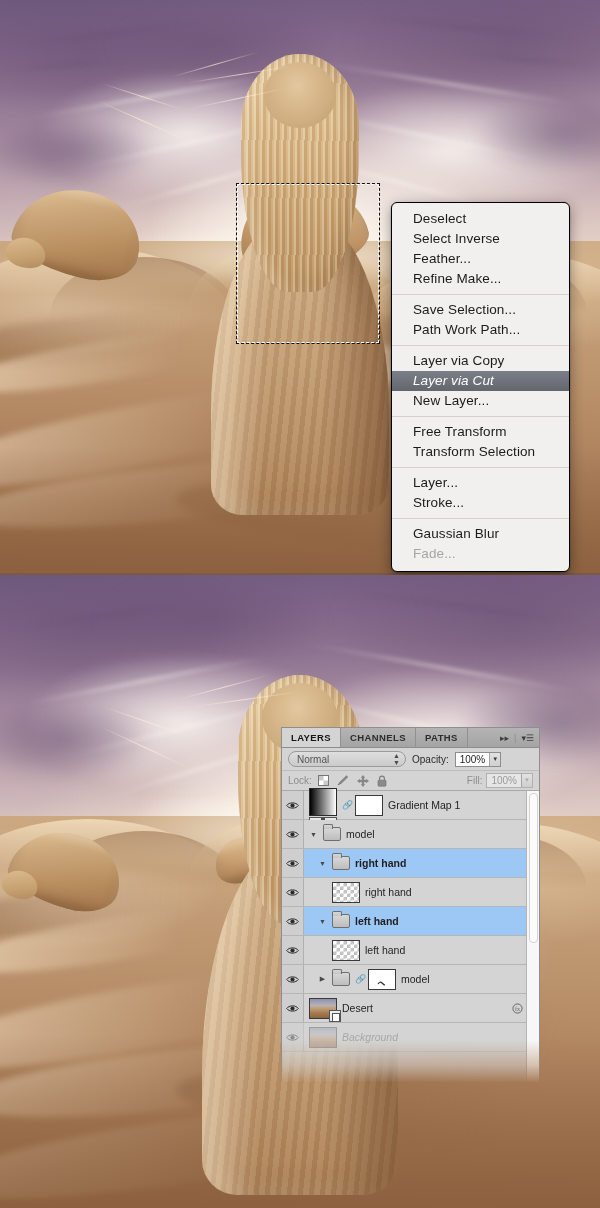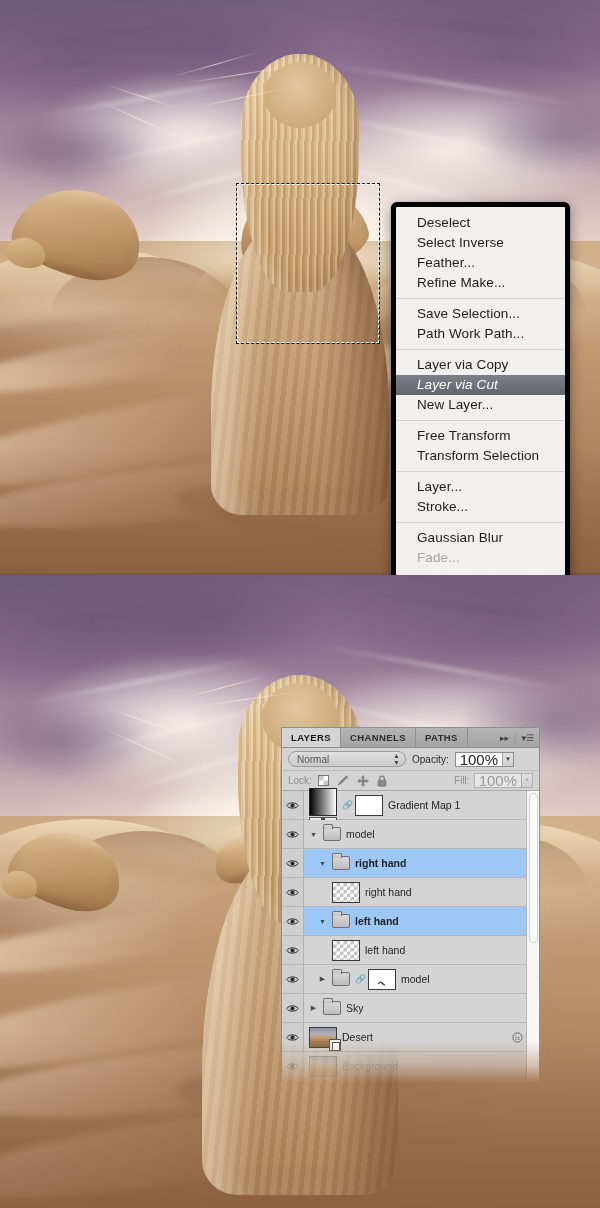--- a/index.html
+++ b/index.html
@@ -132,21 +132,21 @@
     position: absolute; left: 236px; top: 183px; width: 144px; height: 161px;
     border: 1px dashed #111;
     outline: 1px dashed #fff;
     outline-offset: -2px;
   }
 
   
   .ctxmenu {
     position: absolute; left: 391px; top: 202px; width: 179px;
     background: #f2f0ee;
-    border: 5px solid #000000;
+    border: 1px solid #000000;
     border-radius: 6px;
     box-shadow: 0 4px 14px rgba(0,0,0,.38), 0 1px 2px rgba(0,0,0,.3);
     padding: 6px 0 7px 0;
     font-size: 13.5px;
     color: #1b1b1b;
     overflow: hidden;
   }
   .mi {
     padding: 1px 10px 1px 21px;
     line-height: 18px;
@@ -202,21 +202,21 @@
     display: flex; align-items: center; justify-content: space-between;
     padding: 0 5px 0 8px; font-size: 10px; color: #555;
   }
   .stepper { font-size: 7px; line-height: 7px; color: #4a4a4a; text-align: center; }
   .fieldlabel { font-size: 10px; color: #2b2b2b; }
   .fieldlabel.dim { color: #8d8d8d; }
   .numfield {
     display: flex; align-items: stretch; height: 15px;
     border: 1px solid #8d8d8d; background: #fff;
   }
-  .numfield span { padding: 0 4px; font-size: 15px; line-height: 13px; color: #1d1d1d; }
+  .numfield span { padding: 0 4px; font-size: 10px; line-height: 13px; color: #1d1d1d; }
   .numfield .arw {
     width: 11px; background: linear-gradient(180deg, #e2e2e2, #cfcfcf);
     border-left: 1px solid #a4a4a4; font-size: 6px; line-height: 13px; text-align: center; color: #3a3a3a;
   }
   .numfield.dim { border-color: #b0b0b0; background: #e6e6e6; }
   .numfield.dim span { color: #9a9a9a; }
   .numfield.dim .arw { color: #adadad; }
 
   .lockrow {
     display: flex; align-items: center; gap: 6px;
@@ -658,35 +658,20 @@
         <div class="lrow">
           <div class="eyecell">
             <span>
               <svg width="13" height="9" viewBox="0 0 13 9">
                 <path d="M0.7 4.5 C3 1 10 1 12.3 4.5 C10 8 3 8 0.7 4.5 Z" fill="none" stroke="#2c2c2c" stroke-width="1"></path>
                 <circle cx="6.5" cy="4.5" r="2.1" fill="#2c2c2c"></circle>
               </svg>
             </span>
           </div>
           <div class="lbody ">
-            <span class="tri">▶</span>
-            <span class="folder"></span>
-            <span class="lname">Sky</span>
-          </div>
-        </div>
-        <div class="lrow">
-          <div class="eyecell">
-            <span>
-              <svg width="13" height="9" viewBox="0 0 13 9">
-                <path d="M0.7 4.5 C3 1 10 1 12.3 4.5 C10 8 3 8 0.7 4.5 Z" fill="none" stroke="#2c2c2c" stroke-width="1"></path>
-                <circle cx="6.5" cy="4.5" r="2.1" fill="#2c2c2c"></circle>
-              </svg>
-            </span>
-          </div>
-          <div class="lbody ">
             <div class="thumb photo">
               <span class="so"></span>
             </div>
             <span class="lname">Desert</span>
             <span class="rowright">
               <span>
                 <svg width="11" height="11" viewBox="0 0 11 11">
                   <circle cx="5.5" cy="5.5" r="4.6" fill="none" stroke="#666" stroke-width="1"></circle>
                   <text x="5.5" y="8" font-size="6" text-anchor="middle" fill="#666" font-family="serif">fx</text>
                 </svg>

